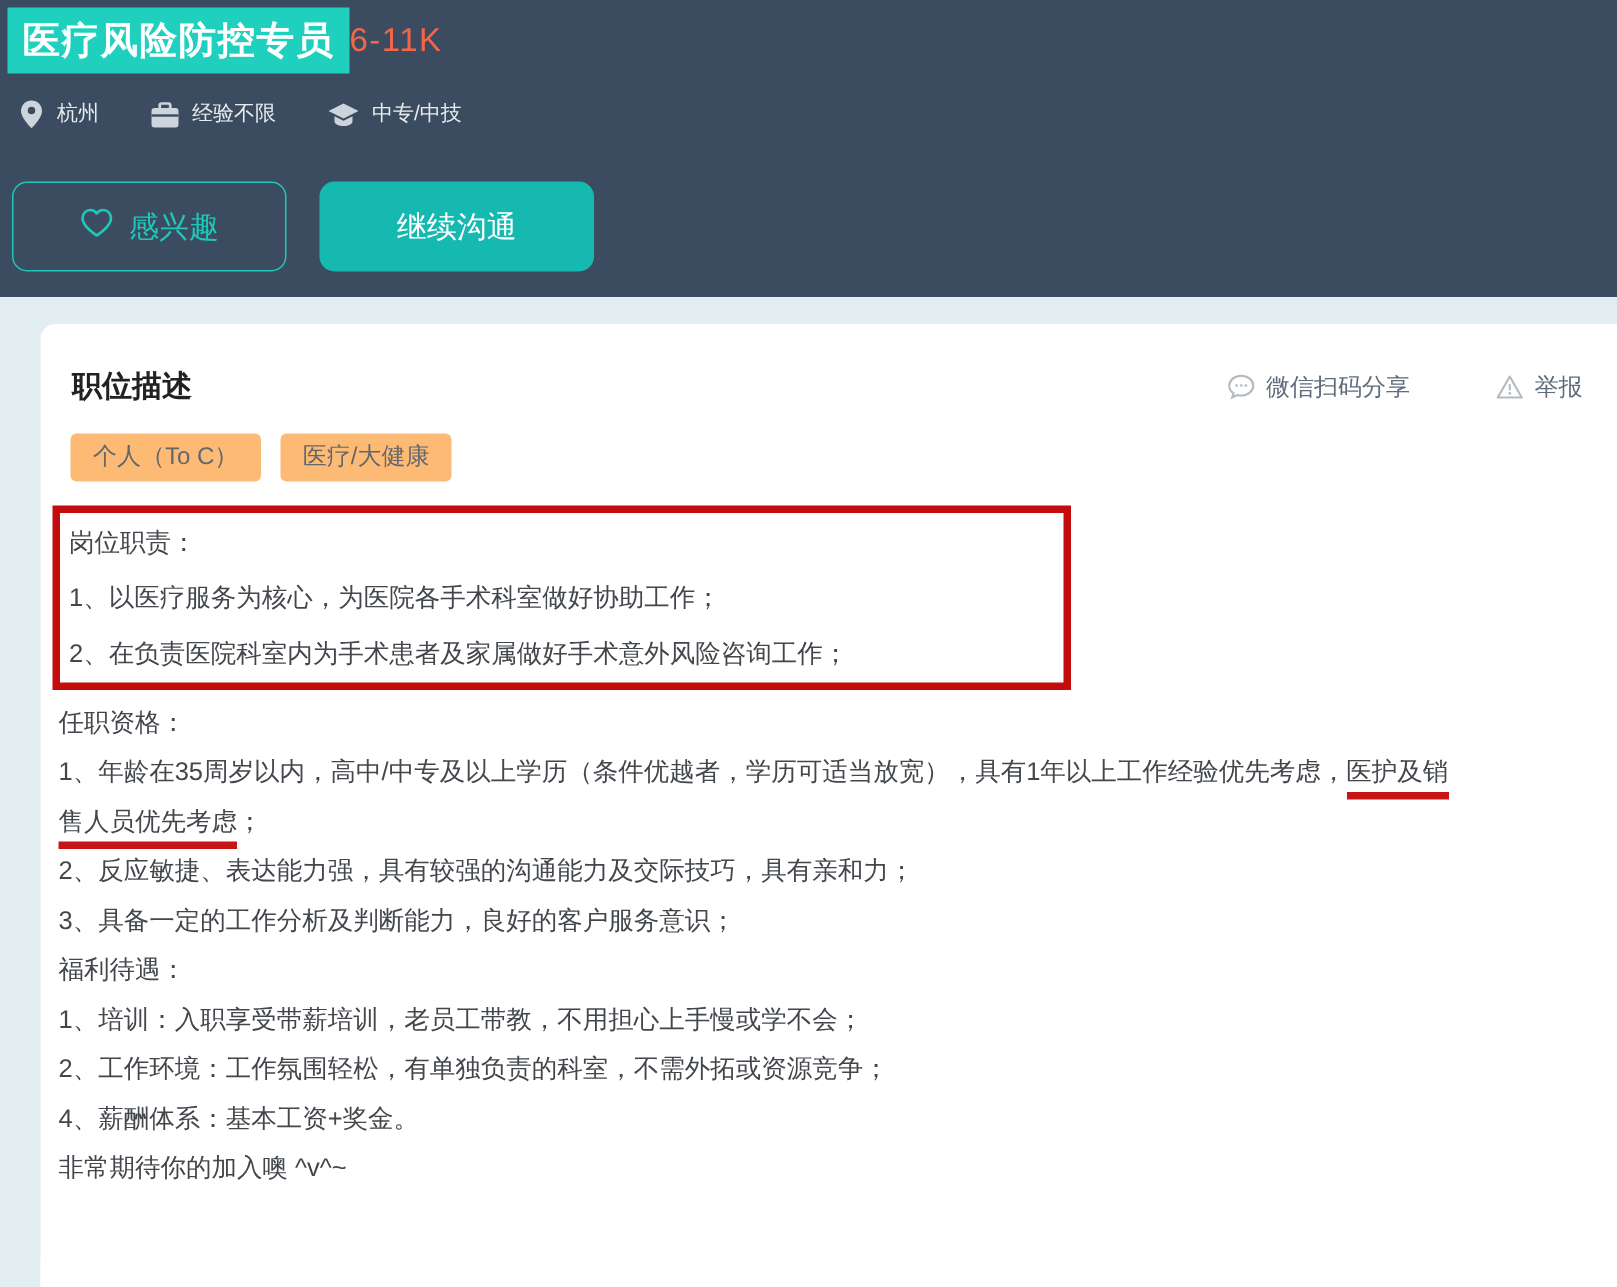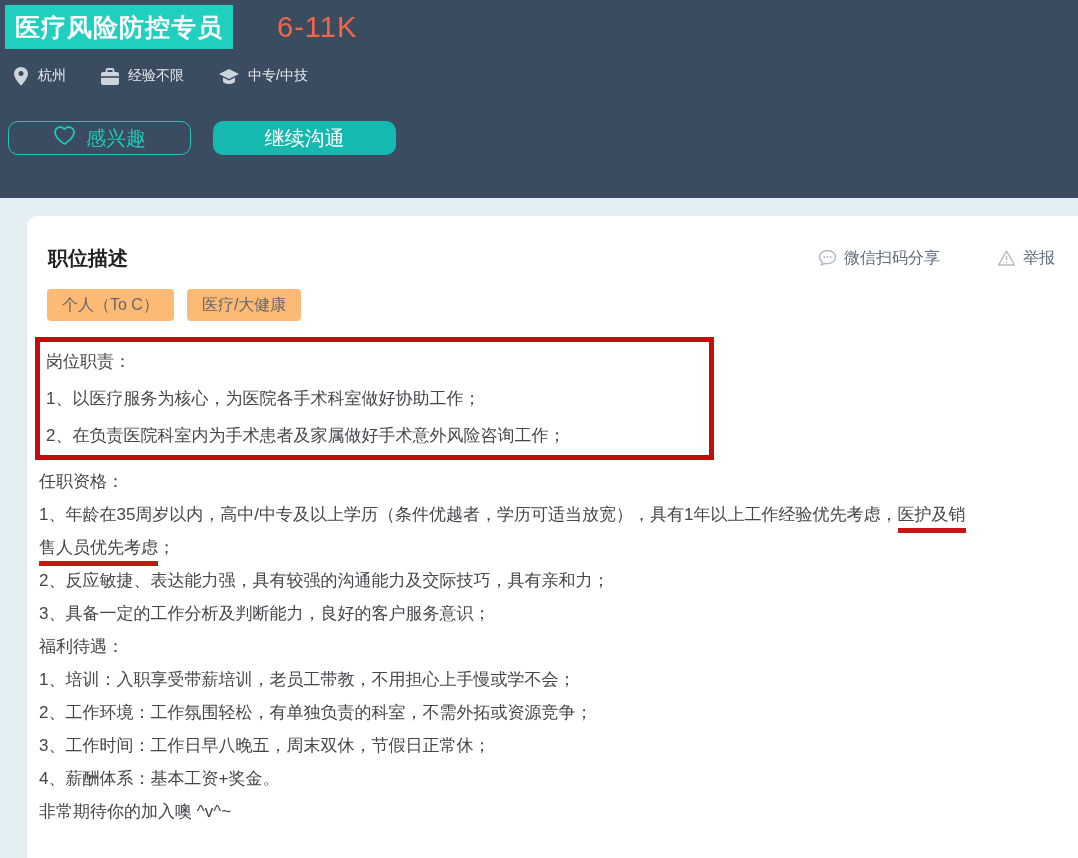--- a/index.html
+++ b/index.html
@@ -20,36 +20,36 @@
     position: absolute; top: 5px; left: 5px;
     display: flex; align-items: center;
   }
   .title-highlight {
     background: #1fd0bf; color: #ffffff;
     font-size: 25px; font-weight: bold;
     padding: 5px 10px; letter-spacing: 1px;
     line-height: 34px;
   }
   .salary {
-    color: #f4664a; font-size: 29px; font-weight: 500;
-    margin-left: 44px; letter-spacing: 1px;
+    color: #f4664a; font-size: 22px; font-weight: 500;
+    letter-spacing: 1px;
   }
   .meta-row {
     position: absolute; top: 66px; left: 12px;
     display: flex; align-items: center; gap: 34px;
     color: #e8ebee; font-size: 14px;
   }
   .meta-item { display: flex; align-items: center; gap: 8px; }
   .meta-item svg { display: block; }
   .btn-row {
     position: absolute; top: 121px; left: 8px;
     display: flex; gap: 22px;
   }
   .btn {
-    width: 183px; height: 34px; border-radius: 10px;
+    width: 183px; height: 60px; border-radius: 10px;
     font-size: 20px; font-family: inherit;
     display: flex; align-items: center; justify-content: center; gap: 10px;
     cursor: pointer;
   }
   .btn-outline {
     background: transparent; border: 1px solid #1fc7b8; color: #1fc7b8;
   }
   .btn-filled {
     background: #16b9af; border: none; color: #ffffff;
   }
@@ -205,19 +205,18 @@
       <span>1、年龄在35周岁以内，高中/中专及以上学历（条件优越者，学历可适当放宽），具有1年以上工作经验优先考虑，</span><span class="red-underline">医护及销</span>
     </div>
     <div class="line">
       <span class="red-underline">售人员优先考虑</span><span>；</span>
     </div>
     <div class="line">2、反应敏捷、表达能力强，具有较强的沟通能力及交际技巧，具有亲和力；</div>
     <div class="line">3、具备一定的工作分析及判断能力，良好的客户服务意识；</div>
     <div class="line">福利待遇：</div>
     <div class="line">1、培训：入职享受带薪培训，老员工带教，不用担心上手慢或学不会；</div>
     <div class="line">2、工作环境：工作氛围轻松，有单独负责的科室，不需外拓或资源竞争；</div>
-    <div class="line">3、工作时间：工作日早八晚五，周末双休，节假日正常休；</div>
     <div class="line">4、薪酬体系：基本工资+奖金。</div>
     <div class="line">非常期待你的加入噢 ^v^~</div>
   </div>
 </div>
 
 <div class="bottom-fade"></div>
 
 </body></html>

